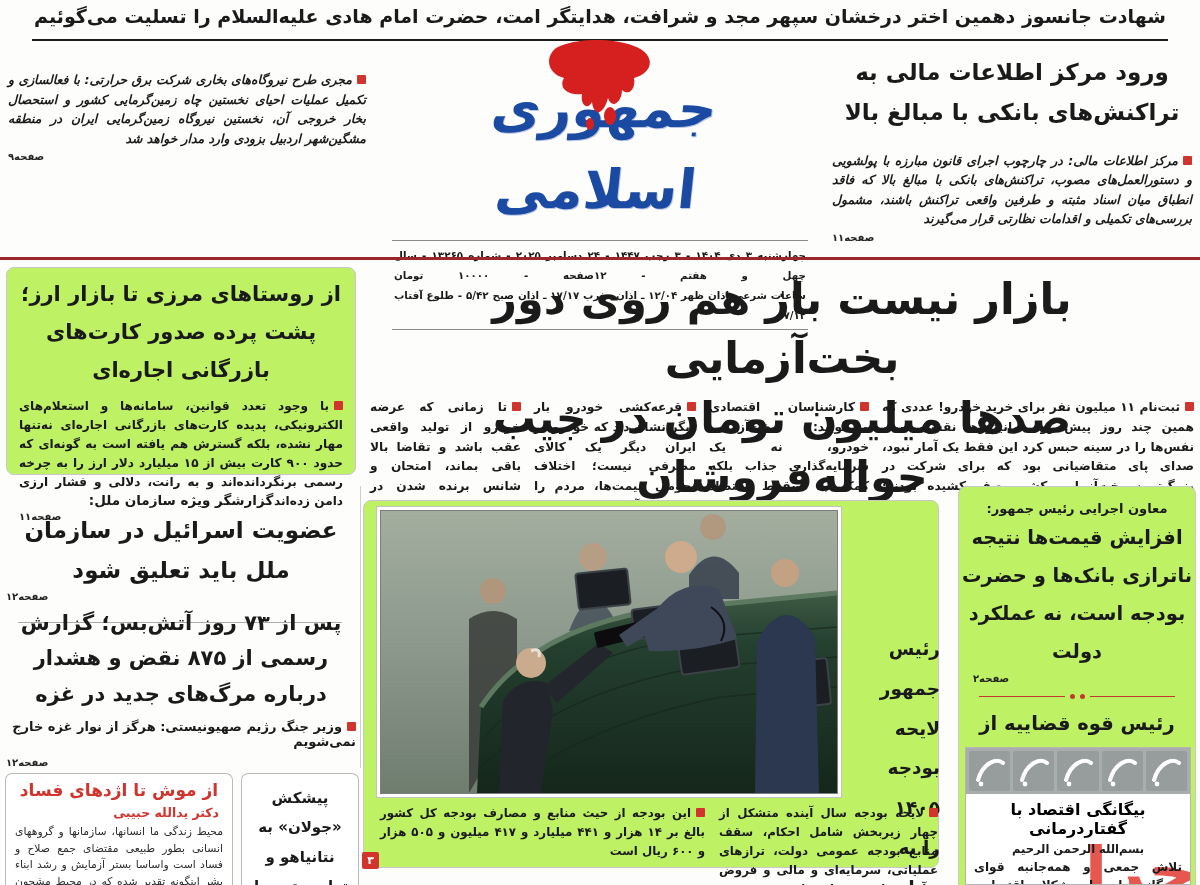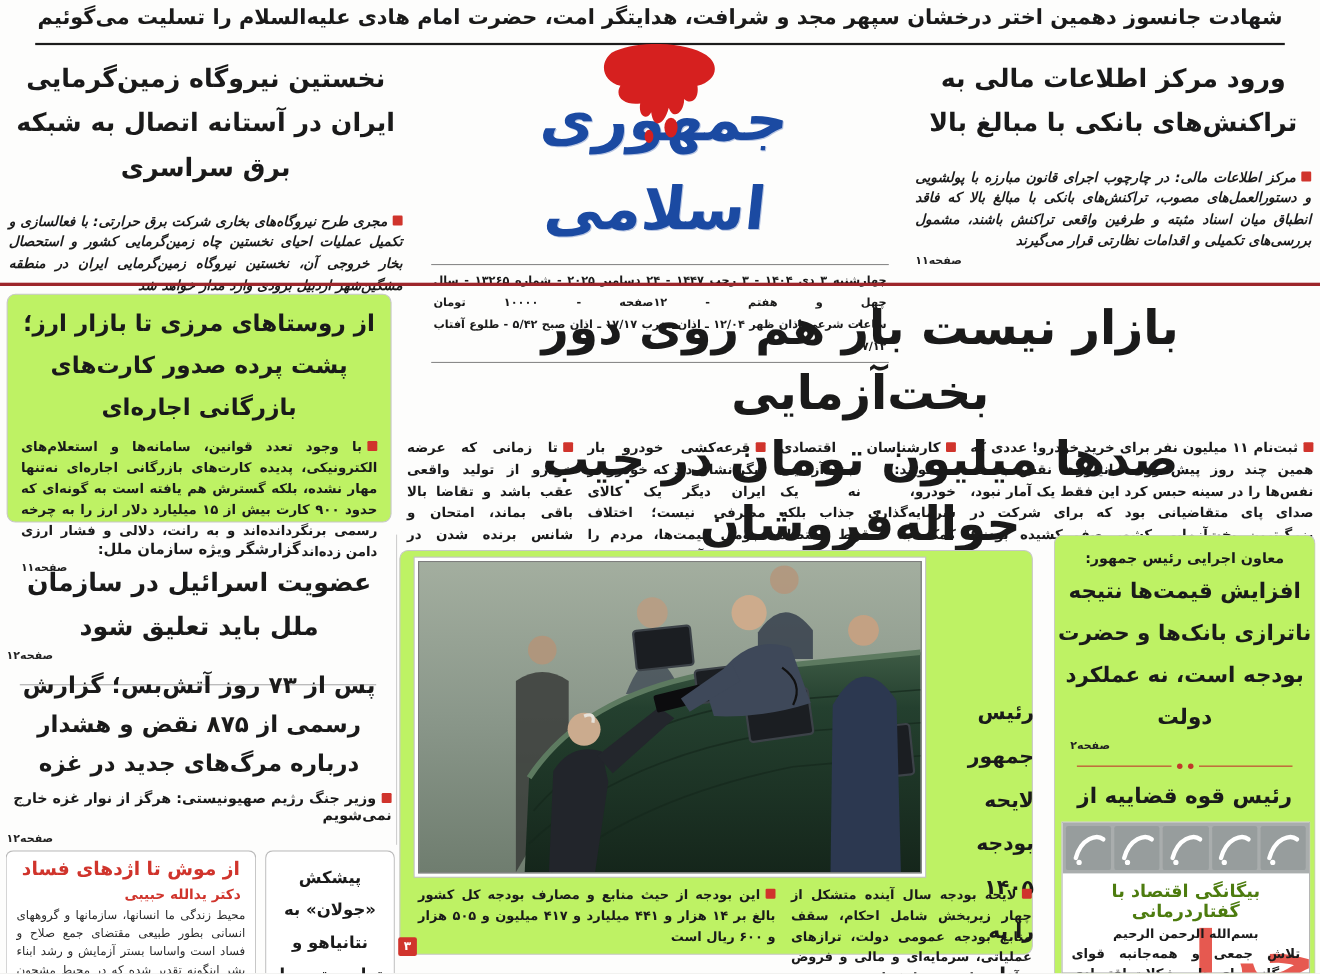--- a/index.html
+++ b/index.html
@@ -86,39 +86,38 @@
   #right-frame .pageref{padding:2px 14px 0 0;text-align:left;padding-left:14px;}
   .red-divider{display:flex;align-items:center;gap:5px;margin:10px 20px 6px 20px;}
   .red-divider .ln{flex:1;height:0;border-top:1.6px solid #c0392b;}
   .red-divider .dot{width:5px;height:5px;border-radius:50%;background:#c0392b;}
   
   #box-why{left:965px;top:747px;width:226px;height:138px;border:1px solid #b5b5b5;background:#fff;
            overflow:hidden;box-sizing:border-box;}
   #why-strip{height:46px;background:#a9adad;display:flex;gap:3px;padding:3px;box-sizing:border-box;}
   #why-strip .cell{flex:1;background:#979d9d;border-radius:2px;display:flex;align-items:center;
                    justify-content:center;}
-  #box-why .t{position:relative;z-index:2;color:#4d7c0f;font-size:16px;font-weight:bold;
+  #box-why .t{position:relative;z-index:2;color:#000000;font-size:16px;font-weight:bold;
               text-align:center;margin-top:6px;}
   #box-why .basmala{position:relative;z-index:2;font-size:11.5px;font-weight:bold;
                     text-align:center;margin-top:4px;}
   #box-why .b{position:relative;z-index:2;margin:2px 8px 0 8px;font-size:12px;font-weight:600;
               line-height:1.5;}
   #why-watermark{position:absolute;z-index:1;right:-6px;bottom:-26px;font-size:66px;
                  font-weight:bold;color:#e4473d;opacity:0.9;}
 </style>
 </head>
 <body>
 
 <div id="page">
 
   <div id="banner" class="abs">شهادت جانسوز دهمین اختر درخشان سپهر مجد و شرافت، هدایتگر امت، حضرت امام هادی علیه‌السلام را تسلیت می‌گوئیم</div>
   <div id="banner-rule" class="abs"></div>
 
   <div id="hdr-left" class="abs hdr-art">
-    <div class="t">نخستین نیروگاه زمین‌گرمایی ایران در آستانه اتصال به شبکه برق سراسری</div>
     <div class="b just"><span class="rb"></span><span>مجری طرح نیروگاه‌های بخاری شرکت برق حرارتی: با فعالسازی و تکمیل عملیات احیای نخستین چاه زمین‌گرمایی کشور و استحصال بخار خروجی آن، نخستین نیروگاه زمین‌گرمایی ایران در منطقه مشگین‌شهر اردبیل بزودی وارد مدار خواهد شد</span></div>
     <div class="pageref">صفحه۹</div>
   </div>
 
   <div id="masthead" class="abs">
     <svg id="mast-splash" width="124" height="92" viewBox="0 0 124 92">
       <path fill="#d6201f" d="M18 8 C40 -4 86 -2 104 10 C118 20 112 34 96 38 C98 50 90 56 84 50
         C84 62 74 70 70 58 C66 74 56 78 54 62 C50 70 42 66 44 54 C30 56 20 48 26 38 C10 34 6 18 18 8 Z"></path>
       <ellipse cx="72" cy="76" rx="6" ry="9" fill="#d6201f"></ellipse>
       <ellipse cx="52" cy="84" rx="4" ry="6" fill="#d6201f"></ellipse>

